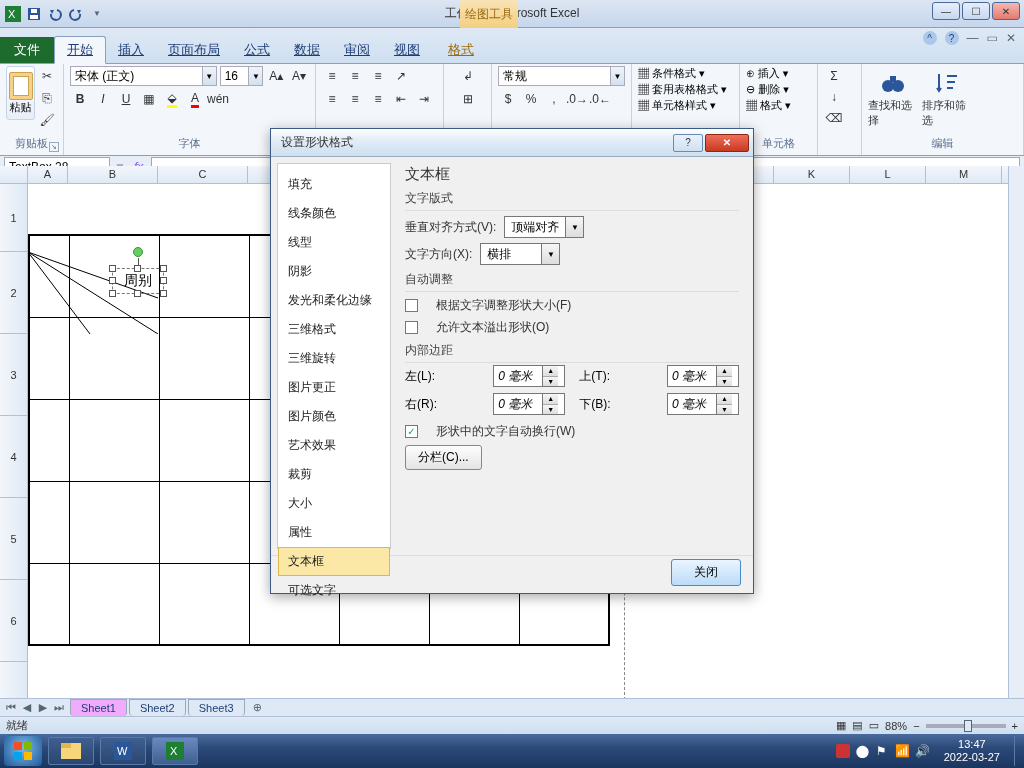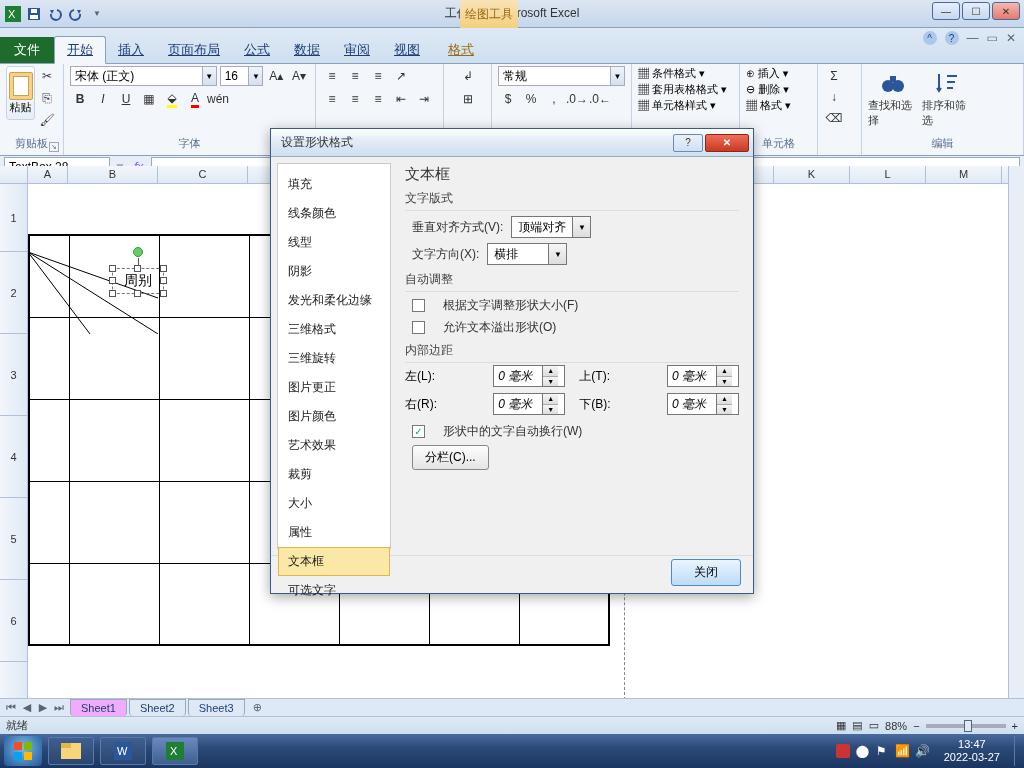--- a/index.html
+++ b/index.html
@@ -92,21 +92,21 @@
 .dlg-tbtns { display: flex; gap: 2px; }
 .dlg-tbtn { width: 30px; height: 18px; border: 1px solid #6a8ab8; border-radius: 2px; display: flex; align-items: center; justify-content: center; font-size: 10px; background: linear-gradient(#eaf1fb,#cfe0f2); }
 .dlg-tbtn.close { background: linear-gradient(#ef6e5a,#c93a22); color: #fff; border-color: #8a2815; width: 44px; font-weight: bold; }
 .dlg-body { display: flex; height: 398px; }
 .dlg-cats { width: 114px; border-right: 1px solid #ccc; background: #fff; padding: 6px 0; margin: 6px 0 6px 6px; border: 1px solid #ccc; }
 .dlg-cat { padding: 6px 10px; font-size: 12px; color: #222; cursor: default; }
 .dlg-cat.sel { background: #fbe8a6; border: 1px solid #e0b84a; padding: 5px 9px; }
 .dlg-content { flex: 1; padding: 8px 14px; }
 .dlg-h1 { font-size: 15px; color: #333; margin-bottom: 4px; }
 .fieldset-lbl { font-size: 12px; color: #444; margin: 6px 0 2px; border-bottom: 1px solid #ddd; padding-bottom: 3px; }
-.formrow { display: flex; align-items: center; gap: 8px; margin: 5px 7px; font-size: 12px; }
+.formrow { display: flex; align-items: center; gap: 8px; margin: 5px 0; font-size: 12px; }
 .formrow label { color: #333; }
 .dd-select { border: 1px solid #777; background: #fff; height: 22px; padding: 0 20px 0 6px; position: relative; display: inline-flex; align-items: center; font-size: 12px; min-width: 80px; }
 .dd-select .ar { position: absolute; right: 0; top: 0; width: 18px; height: 100%; border-left: 1px solid #777; background: linear-gradient(#f6f6f6,#ddd); display: flex; align-items: center; justify-content: center; font-size: 8px; }
 .chk { display: flex; align-items: center; gap: 18px; text-align: right; }
 .chkbox { width: 13px; height: 13px; border: 1px solid #777; background: #fff; display: inline-flex; align-items: center; justify-content: center; font-size: 10px; color: #1a6; }
 .margin-grid { display: grid; grid-template-columns: auto 72px auto 72px; gap: 6px 14px; align-items: center; font-size: 12px; }
 .spin { display: inline-flex; border: 1px solid #777; height: 22px; background: #fff; }
 .spin input { border: none; width: 48px; padding: 0 4px; font-size: 12px; outline: none; font-style: italic; }
 .spin .updn { width: 16px; border-left: 1px solid #777; display: flex; flex-direction: column; }
 .spin .updn span { flex: 1; display: flex; align-items: center; justify-content: center; font-size: 7px; background: linear-gradient(#f6f6f6,#ddd); }

